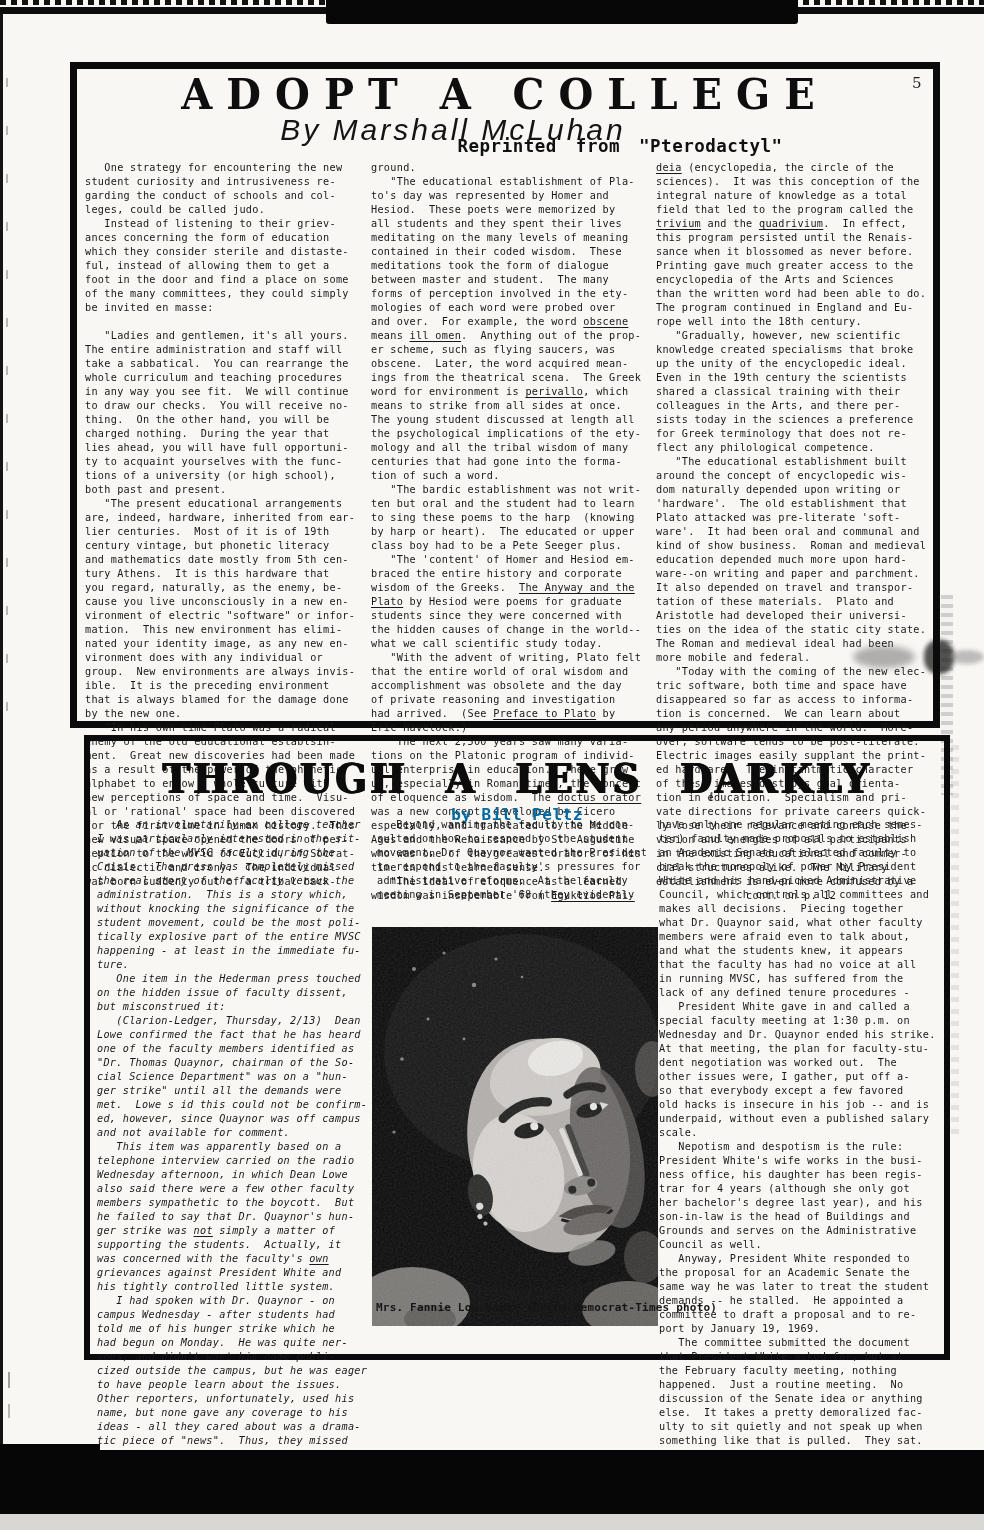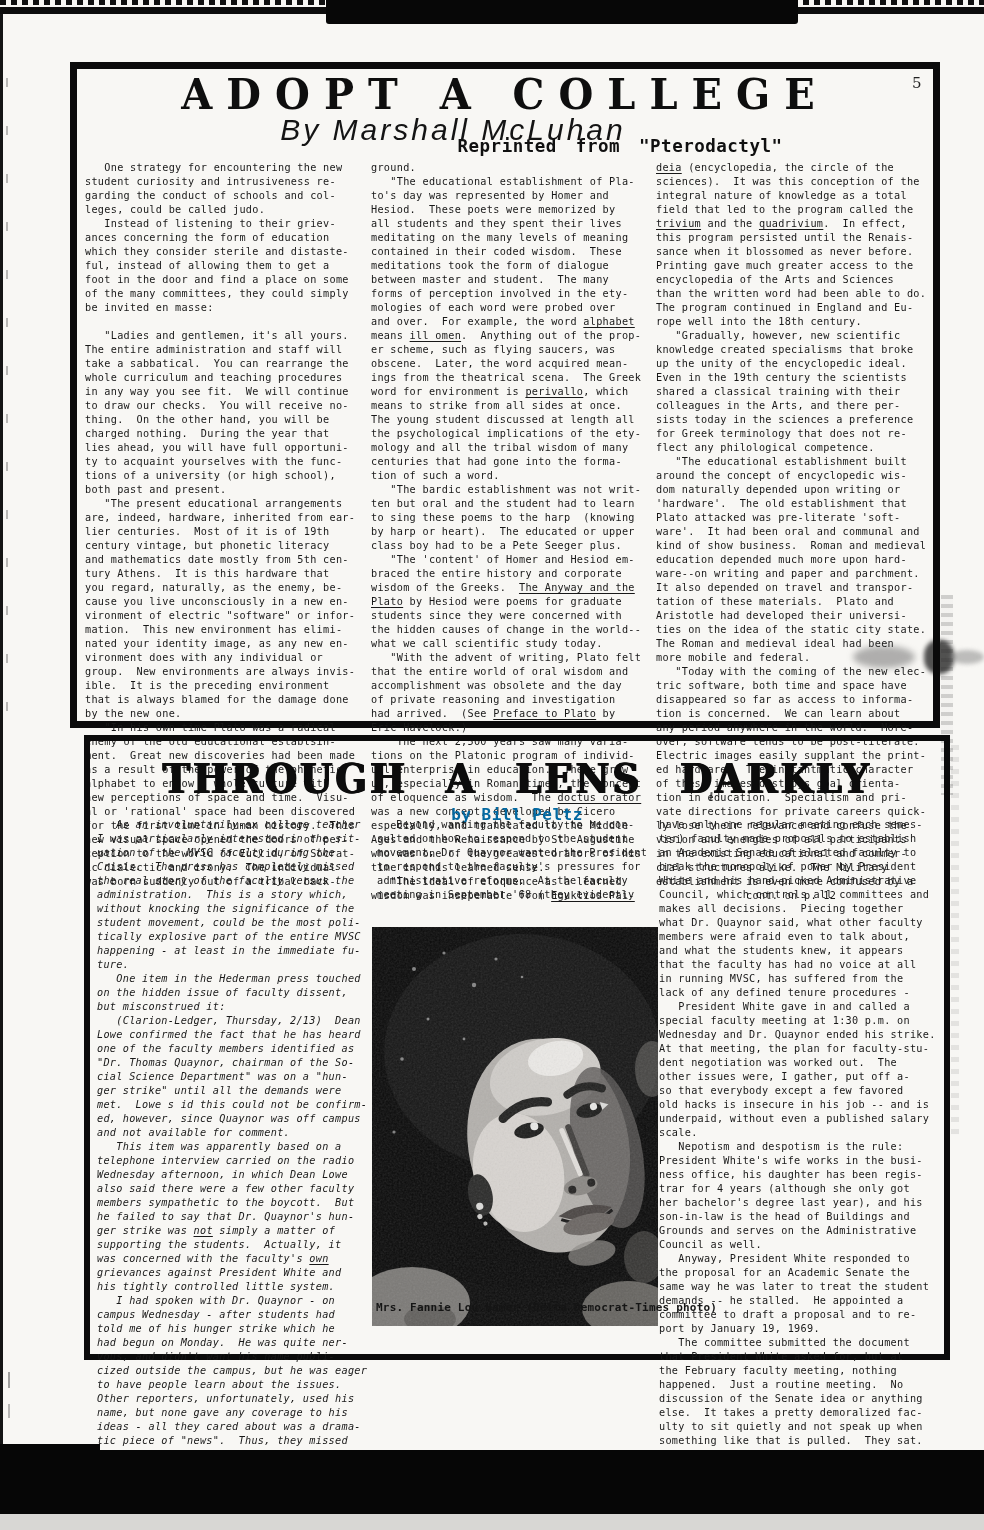--- a/index.html
+++ b/index.html
@@ -144,21 +144,21 @@
    "The educational establishment of Pla-
 to's day was represented by Homer and
 Hesiod.  These poets were memorized by
 all students and they spent their lives
 meditating on the many levels of meaning
 contained in their coded wisdom.  These
 meditations took the form of dialogue
 between master and student.  The many
 forms of perception involved in the ety-
 mologies of each word were probed over
-and over.  For example, the word <u>alphabet</u>
+and over.  For example, the word <u>obscene</u>
 means <u>ill omen</u>.  Anything out of the prop-
 er scheme, such as flying saucers, was
 obscene.  Later, the word acquired mean-
 ings from the theatrical scena.  The Greek
 word for environment is <u>perivallo</u>, which
 means to strike from all sides at once.
 The young student discussed at length all
 the psychological implications of the ety-
 mology and all the tribal wisdom of many
 centuries that had gone into the forma-

